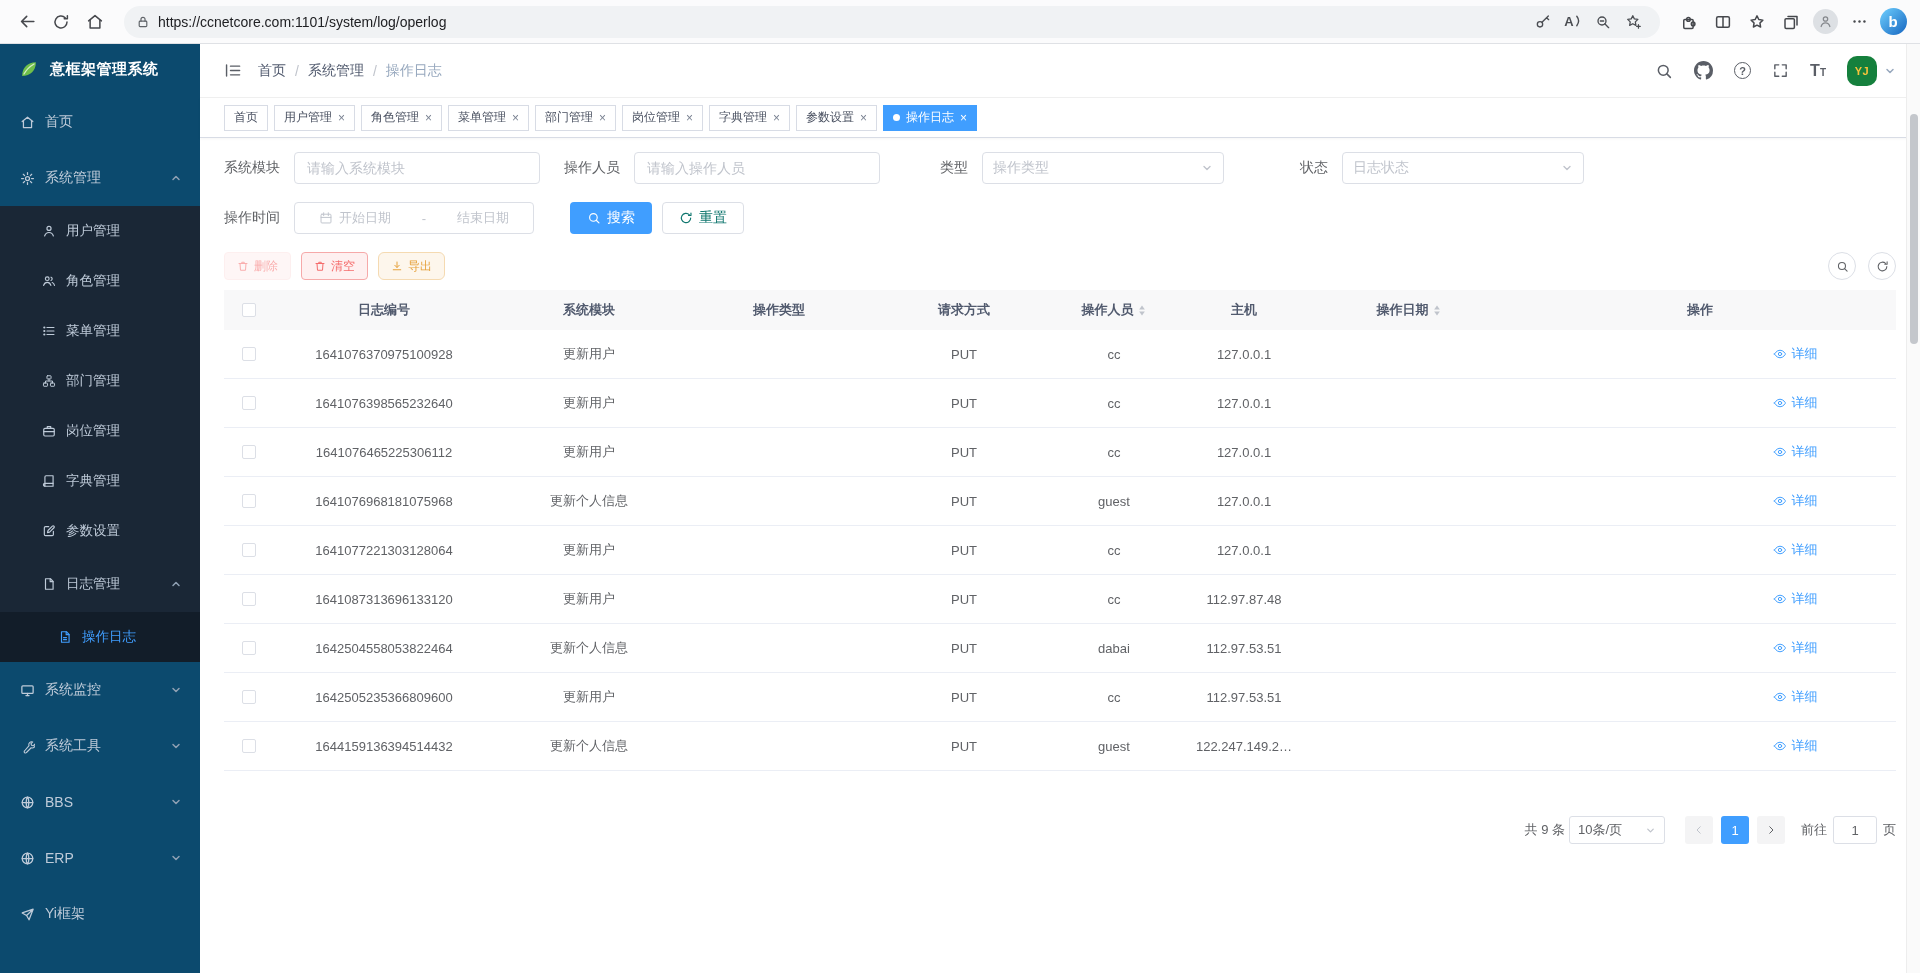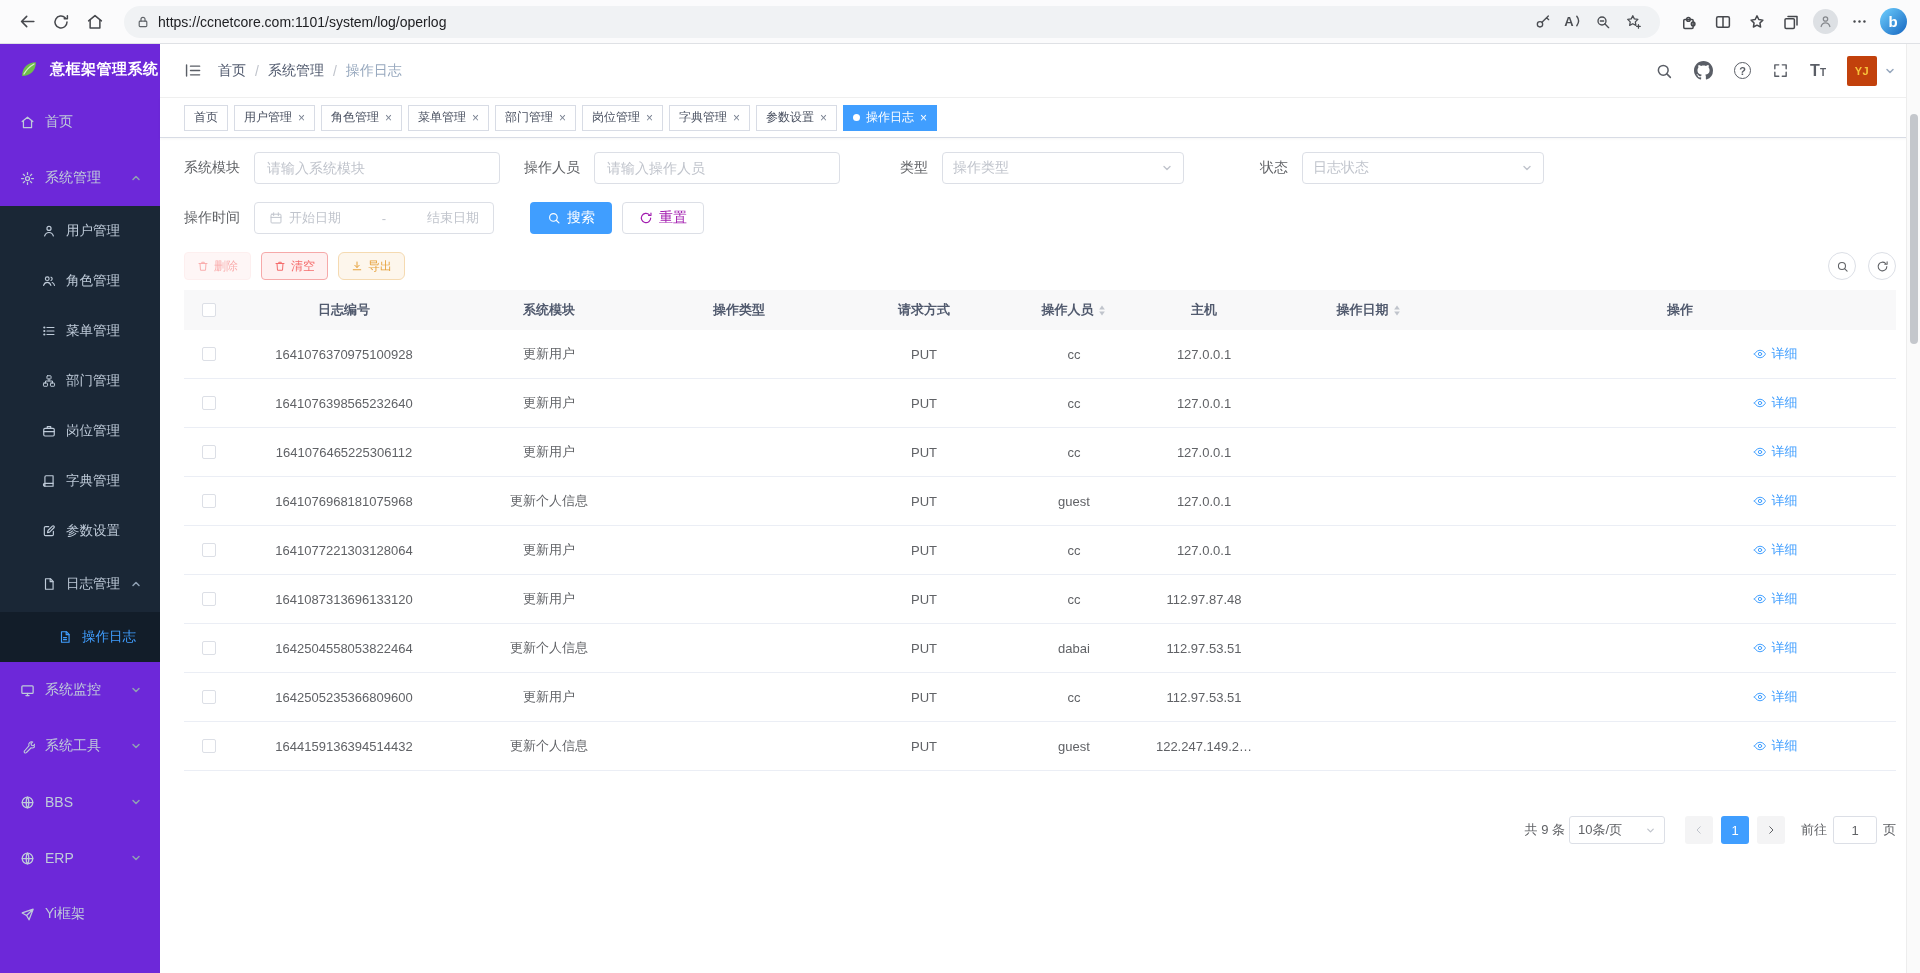--- a/index.html
+++ b/index.html
@@ -15,21 +15,21 @@
   .addr .url { flex:1; font-size:14px; color:#202124; margin-left:8px; white-space:nowrap; overflow:hidden; }
   .addr .a-ic { width:30px; height:26px; display:flex; align-items:center; justify-content:center; color:#4a4d52; flex:none; }
   .read-aloud { display:flex; align-items:flex-start; gap:1px; font-size:13px; font-weight:bold; color:#4a4d52; }
   .bing { width:27px; height:27px; border-radius:50%; background:linear-gradient(135deg,#6fd0ff,#1565c0); color:#fff; font-weight:bold; font-size:15px; display:flex; align-items:center; justify-content:center; }
   .b-avatar { width:25px; height:25px; border-radius:50%; background:#dde0e4; color:#85888d; display:flex; align-items:center; justify-content:center; }
 
   
   .app { display:flex; height:929px; }
 
   
-  .sidebar { width:160px; background:#6d28d9; flex:none; overflow:hidden; }
+  .sidebar { width:200px; background:#0c4a6e; flex:none; overflow:hidden; }
   .logo { height:50px; display:flex; align-items:center; gap:10px; padding-left:18px; }
   .logo span { color:#fff; font-size:15px; font-weight:bold; letter-spacing:.5px; }
   .m-item { display:flex; align-items:center; gap:10px; color:#bfcbd9; font-size:14px; cursor:pointer; padding-right:8px; }
   .m-item .lbl { flex:1; white-space:nowrap; overflow:hidden; }
   .m-item .arrow { margin-right:10px; color:#8fa0b3; }
   .m-top { height:56px; padding-left:20px; }
   .m-sub { height:50px; padding-left:42px; background:#1a2736; font-size:13.5px; }
   .m-parent { height:56px; padding-left:42px; background:#1a2736; font-size:13.5px; }
   .m-subsub { height:50px; padding-left:58px; background:#16222f; font-size:13.5px; }
   .m-active { color:#409eff; background:#121d29; }
@@ -44,48 +44,48 @@
   .crumb { color:#515a6e; }
   .crumb-sep { color:#c0c4cc; }
   .crumb-cur { color:#97a8be; }
   .nav-right { margin-left:auto; display:flex; align-items:center; gap:21px; color:#5a5e66; }
   .nav-ic { display:flex; align-items:center; justify-content:center; }
   .q-circle { width:17px; height:17px; border:1.6px solid #5a5e66; border-radius:50%; font-size:11px; font-weight:bold; display:flex; align-items:center; justify-content:center; }
   .tsize { display:flex; align-items:flex-end; font-weight:bold; color:#5a5e66; }
   .tsize .t1 { font-size:16px; line-height:1; }
   .tsize .t2 { font-size:10px; line-height:1.2; }
   .avatar-wrap { display:flex; align-items:center; gap:7px; }
-  .avatar { width:30px; height:30px; border-radius:2px; background:#c2410c; color:#f8c33b; font-weight:bold; font-size:11px; display:flex; align-items:center; justify-content:center; letter-spacing:.5px; }
+  .avatar { width:30px; height:30px; border-radius:10px; background:#15803d; color:#f8c33b; font-weight:bold; font-size:11px; display:flex; align-items:center; justify-content:center; letter-spacing:.5px; }
 
   
   .tags { height:40px; display:flex; align-items:center; gap:6px; padding:0 24px; border-bottom:1px solid #d8dce5; background:#fff; box-shadow:0 1px 3px rgba(0,0,0,.04); }
   .tag { height:26px; display:inline-flex; align-items:center; gap:6px; padding:0 9px; border:1px solid #d8dce5; background:#fff; color:#495060; font-size:12px; cursor:pointer; white-space:nowrap; }
   .tag .x { font-size:12px; line-height:1; color:#7a8292; }
   .tag-active { background:#409eff; border-color:#409eff; color:#fff; }
   .tag-active .x { color:#fff; }
   .dot { width:7px; height:7px; border-radius:50%; background:#fff; }
 
   
   .content { flex:1; padding:14px 24px 0; overflow:hidden; }
   .filter-row { display:flex; align-items:center; margin-bottom:18px; }
   .f-label { font-size:14px; color:#606266; margin-right:14px; white-space:nowrap; }
   .text-input { width:246px; height:32px; border:1px solid #dcdfe6; border-radius:4px; padding:0 12px; font-size:14px; color:#606266; background:#fff; outline:none; font-family:inherit; }
   .text-input::placeholder { color:#c0c4cc; }
   .select { width:242px; height:32px; border:1px solid #dcdfe6; border-radius:4px; background:#fff; display:flex; align-items:center; justify-content:space-between; padding:0 10px; cursor:pointer; }
   .select .ph { color:#c0c4cc; font-size:14px; }
   .select .ch { color:#c0c4cc; }
   .ml24 { margin-left:24px; } .ml60 { margin-left:60px; } .ml76 { margin-left:76px; } .ml36 { margin-left:36px; } .ml10 { margin-left:10px; }
-  .daterange { width:240px; height:32px; border:1px solid #dcdfe6; border-radius:4px; background:#fff; display:flex; align-items:center; padding:0 14px; gap:6px; }
+  .daterange { width:240px; height:32px; border:1px solid #dcdfe6; border-radius:4px; background:#fff; display:flex; align-items:center; padding:0 24px; gap:6px; }
   .daterange .ph { color:#c0c4cc; font-size:13px; flex:1; }
   .daterange .sep { color:#c0c4cc; font-size:13px; }
   .daterange .cal { color:#c0c4cc; }
 
   .btn { height:32px; border-radius:4px; display:inline-flex; align-items:center; gap:6px; padding:0 16px; font-size:14px; border:1px solid transparent; cursor:pointer; font-family:inherit; }
   .btn-primary { background:#409eff; color:#fff; }
-  .btn-plain { background:#fff; border-color:#dcdfe6; color:#a21caf; }
+  .btn-plain { background:#fff; border-color:#dcdfe6; color:#0f766e; }
   .btn-sm { height:28px; padding:0 12px; font-size:12px; gap:5px; }
   .btn-del { background:#fef0f0; border-color:#fde2e2; color:#f56c6c; opacity:.55; cursor:not-allowed; }
   .btn-clear { background:#fef0f0; border-color:#f6a9a9; color:#f56c6c; }
   .btn-export { background:#fdf6ec; border-color:#f5dab1; color:#e6a23c;border-radius:6px; }
   .tool-row { display:flex; align-items:center; margin-top:2px; }
   .tool-right { margin-left:auto; display:flex; gap:12px; }
   .circle-btn { width:28px; height:28px; border-radius:50%; border:1px solid #dcdfe6; background:#fff; color:#606266; display:flex; align-items:center; justify-content:center; cursor:pointer; }
 
   
   .table { margin-top:10px; }

